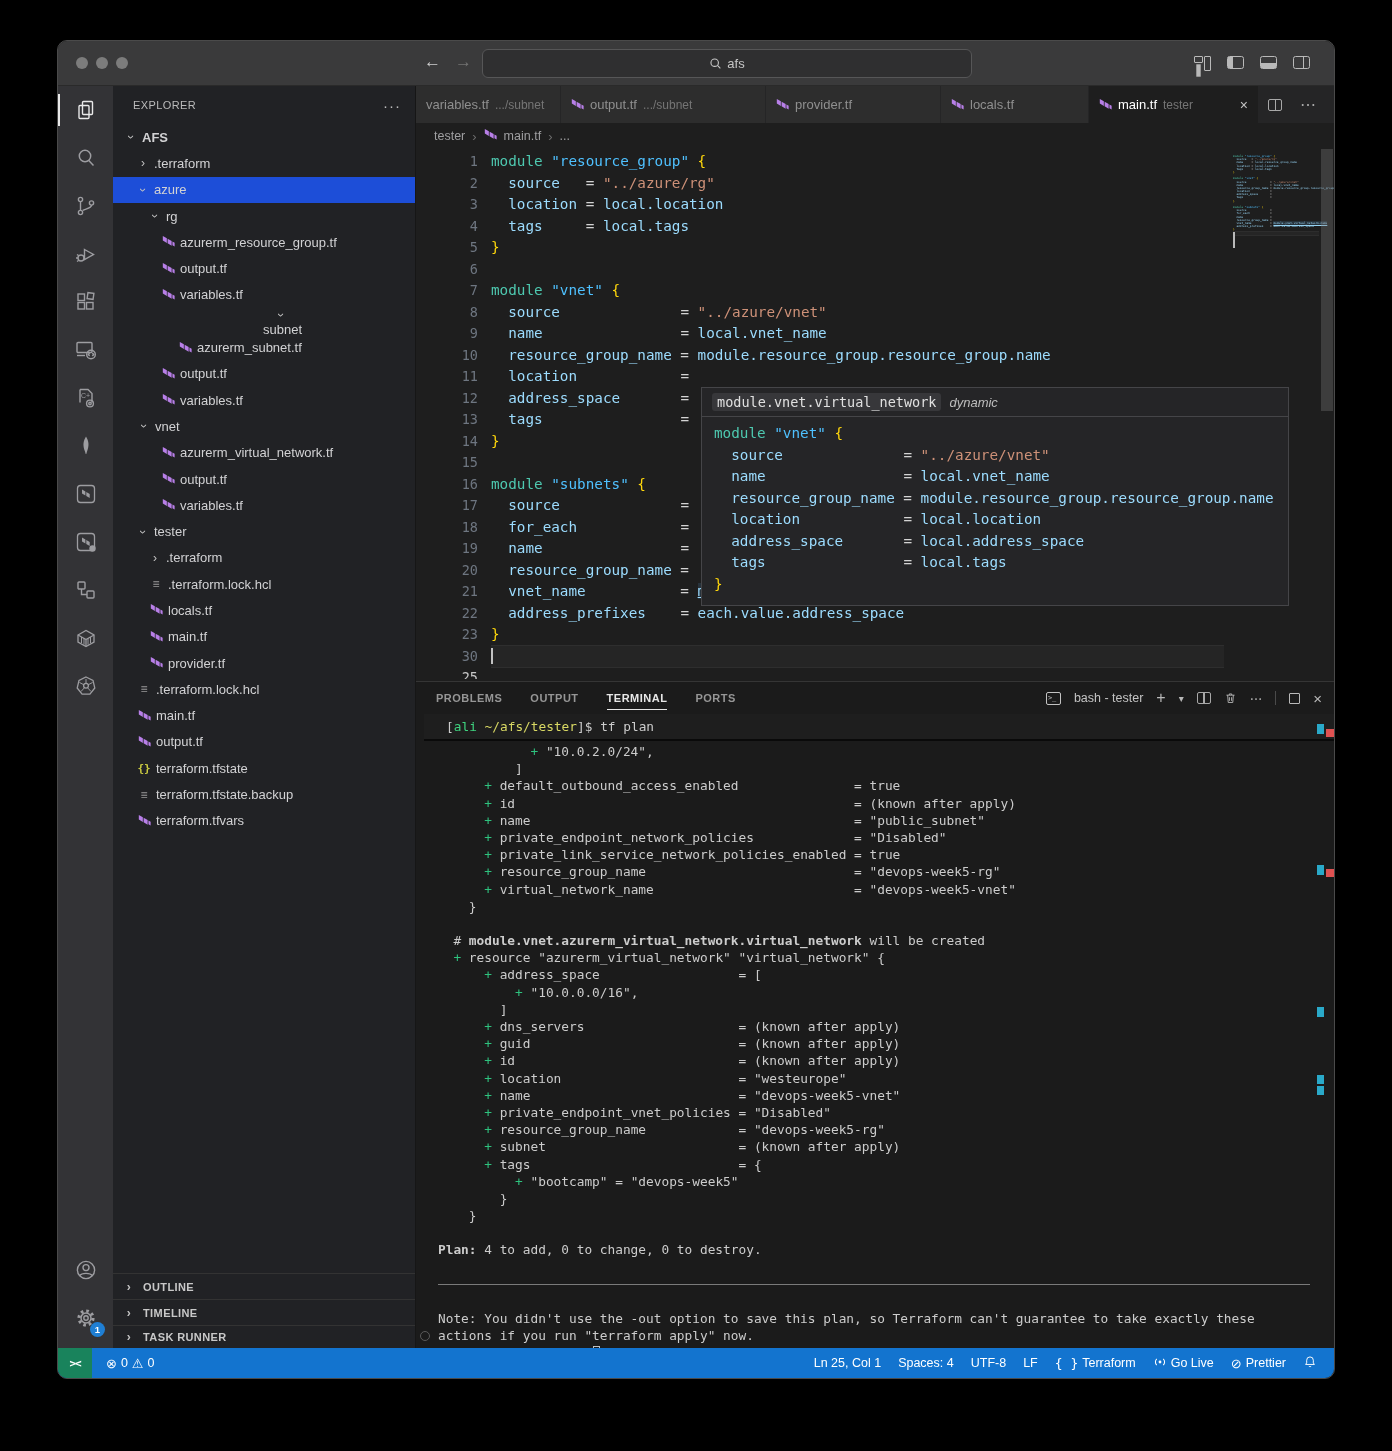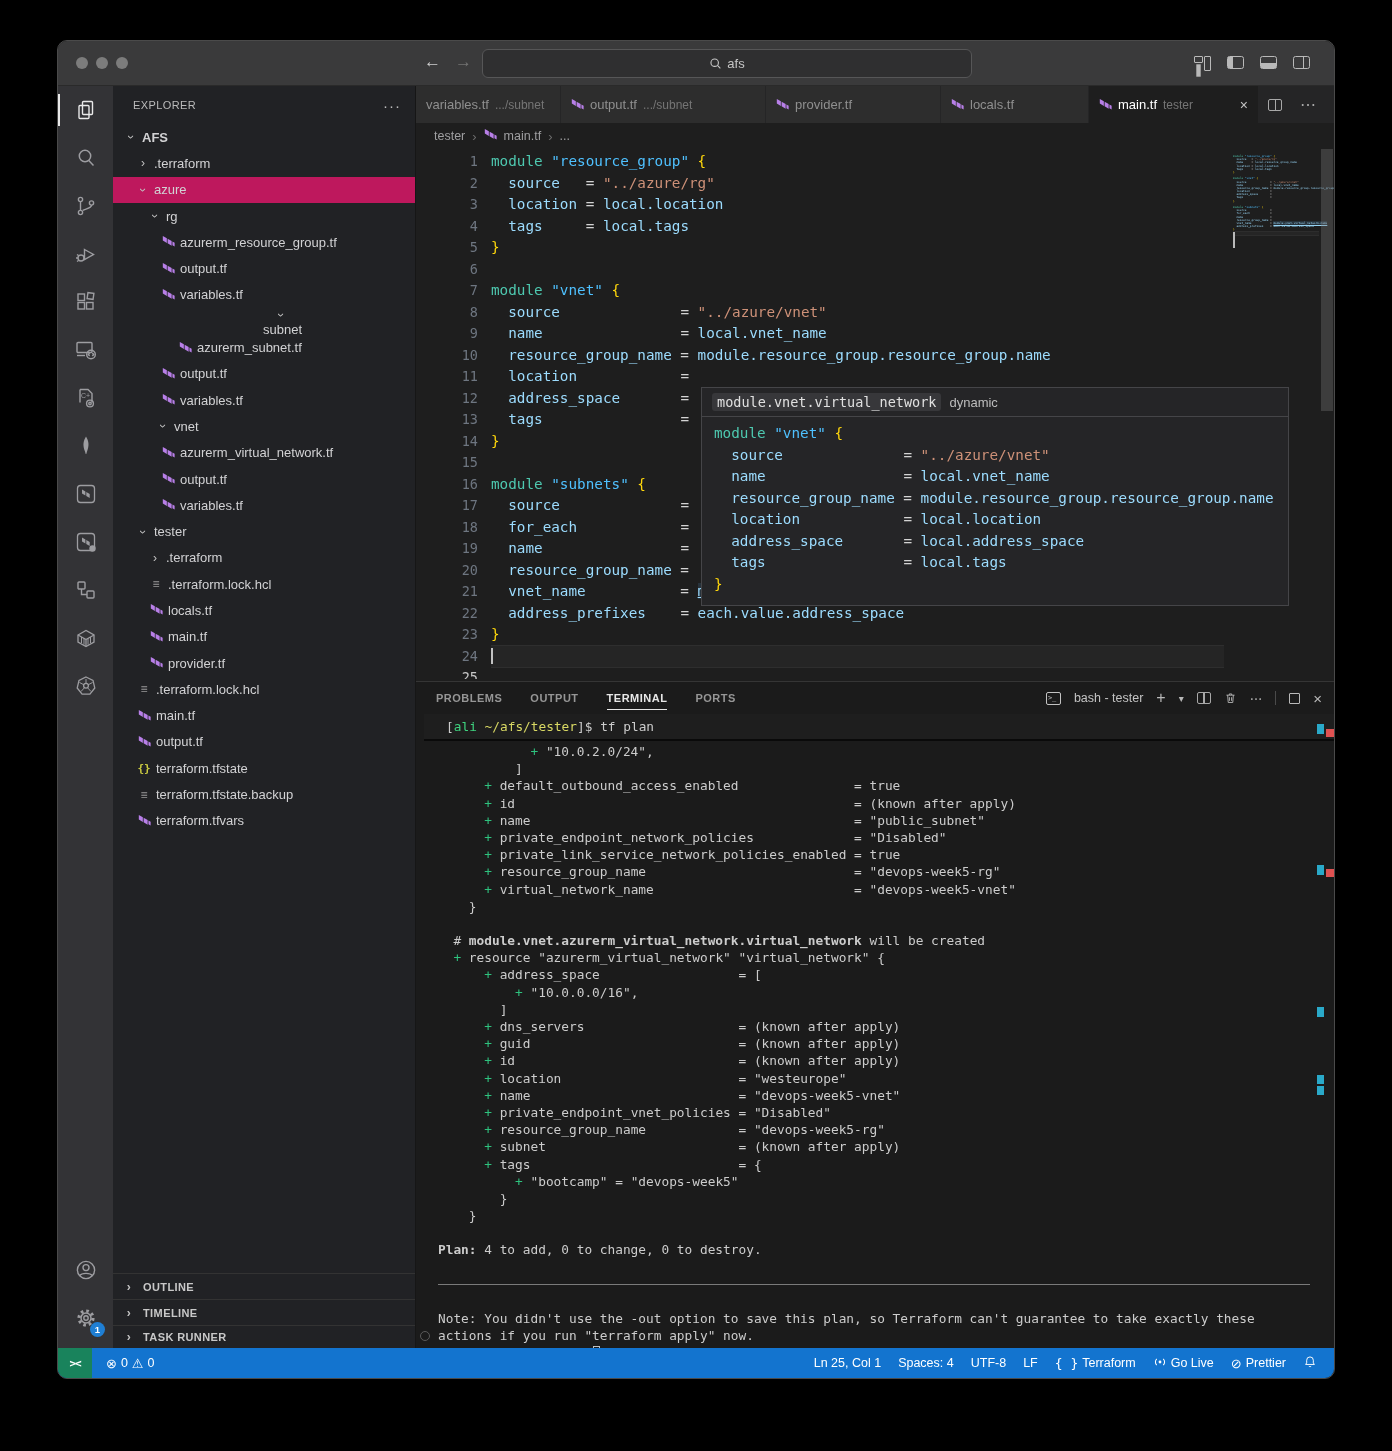--- a/index.html
+++ b/index.html
@@ -45,21 +45,21 @@
     align-items:center; justify-content:center; font-weight:bold; }
 
   
   #sidebar { width:303px; background:#212225; flex:none; position:relative;
     border-right:1px solid #161616; color:#cccccc; }
   #sb-header { height:38px; display:flex; align-items:center; padding:0 14px 0 20px;
     font-size:11px; letter-spacing:.4px; color:#bbbbbb; }
   #sb-header .more { margin-left:auto; color:#bdbdbd; font-size:15px; letter-spacing:1px; }
   #tree { position:absolute; top:38px; left:0; right:0; bottom:101px; overflow:hidden; }
   .trow { height:26.3px; display:flex; align-items:center; font-size:13px; color:#d2d2d4; white-space:nowrap; }
-  .trow.sel { background:#be185d; }
+  .trow.sel { background:#1d4ed8; }
   .chev { width:16px; flex:none; font-size:12px; color:#c2c2c2; display:inline-flex; justify-content:center; }
   .chev.down { transform:rotate(90deg); }
   .ficon { width:18px; flex:none; display:inline-flex; justify-content:center; align-items:center; }
   .ficon svg { width:13px; height:14px; }
   .ficon.listic { color:#9a9a9a; font-size:12px; font-weight:bold; }
   .ficon.jsonic { color:#cbcb41; font-family:"DejaVu Sans Mono",monospace; font-size:11px; font-weight:bold; }
   .trow .lbl { margin-left:3px; }
   .trow .lbl.bold { font-weight:bold; font-size:13px; }
   #sb-sections { position:absolute; bottom:0; left:0; right:0; }
   .sb-sec { height:26px; border-top:1px solid #333; display:flex; align-items:center;
@@ -99,21 +99,21 @@
   #minimap { position:absolute; right:15px; top:6px; width:86px; font-size:2.8px; line-height:3.2px; opacity:.95; }
   #minimap .cl { height:3.2px; line-height:3.2px; }
   #ed-scrollbar { position:absolute; right:1px; top:0; width:12px; height:262px; background:rgba(121,121,121,.35); }
 
   
   #tooltip { position:absolute; left:285px; top:238px; width:588px; background:#252527;
     border:1px solid #454548; z-index:5; font-family:"DejaVu Sans Mono","Liberation Mono",monospace; }
   #tt-head { padding:5px 10px; border-bottom:1px solid #454548; font-size:13.5px; color:#cfcfcf;
     display:flex; align-items:center; gap:8px; }
   #tt-chip { background:#37373a; padding:1px 5px; border-radius:3px; color:#e0e0e0; }
-  #tt-dyn { color:#bdbdbd; font-family:"Liberation Sans",sans-serif; font-size:13px; }
+  #tt-dyn { font-style:italic; color:#bdbdbd; font-family:"Liberation Sans",sans-serif; font-size:13px; }
   #tt-body { padding:6px 12px 10px 12px; font-size:14.3px; }
 
   
   #panel { position:absolute; left:0; right:0; top:595px; bottom:0; background:#1b1b1b;
     border-top:1px solid #353535; }
   #panel-header { height:32px; display:flex; align-items:center; padding:0 12px 0 20px; }
   .ptab { font-size:11px; letter-spacing:.5px; color:#969696; margin-right:28px; height:32px;
     display:flex; align-items:center; position:relative; }
   .ptab.active { color:#e7e7e7; }
   .ptab.active::after { content:""; position:absolute; left:0; right:0; bottom:4px; height:1px; background:#e7e7e7; }
@@ -394,21 +394,21 @@
               <svg width="13" height="14" viewBox="0 0 14 16">
                 <g fill="#b87fe8">
                   <path d="M0.5 1l4.6 2.7v5.3L0.5 6.3z"></path>
                   <path d="M6 4.2l4.6 2.7v5.3L6 9.5z"></path>
                   <path d="M11.5 7.4L14 8.9v4.2l-2.5-1.5z"></path>
                 </g>
               </svg>
             </span>
             <span class="lbl">variables.tf</span>
           </div>
-          <div class="trow" style="padding-left: 42px;">
+          <div class="trow" style="padding-left: 23px;">
             <span class="chev down">›</span>
             <span class="lbl">vnet</span>
           </div>
           <div class="trow" style="padding-left: 46px;">
             <span class="ficon">
               <svg width="13" height="14" viewBox="0 0 14 16">
                 <g fill="#b87fe8">
                   <path d="M0.5 1l4.6 2.7v5.3L0.5 6.3z"></path>
                   <path d="M6 4.2l4.6 2.7v5.3L6 9.5z"></path>
                   <path d="M11.5 7.4L14 8.9v4.2l-2.5-1.5z"></path>
@@ -651,21 +651,21 @@
             <div class="ln">14</div>
             <div class="ln">15</div>
             <div class="ln">16</div>
             <div class="ln">17</div>
             <div class="ln">18</div>
             <div class="ln">19</div>
             <div class="ln">20</div>
             <div class="ln">21</div>
             <div class="ln">22</div>
             <div class="ln">23</div>
-            <div class="ln">24</div>
+            <div class="ln">30</div>
             <div class="ln act">25</div>
           </div>
         <div id="codelines">
             <div class="cl"><span class="k">module</span><span> </span><span class="n">"resource_group"</span><span> </span><span class="b">{</span></div>
             <div class="cl"><span>  </span><span class="p">source</span><span>   = </span><span class="s">"../azure/rg"</span></div>
             <div class="cl"><span>  </span><span class="p">location</span><span> = </span><span class="p">local.location</span></div>
             <div class="cl"><span>  </span><span class="p">tags</span><span>     = </span><span class="p">local.tags</span></div>
             <div class="cl"><span class="b">}</span></div>
             <div class="cl"></div>
             <div class="cl"><span class="k">module</span><span> </span><span class="n">"vnet"</span><span> </span><span class="b">{</span></div>

